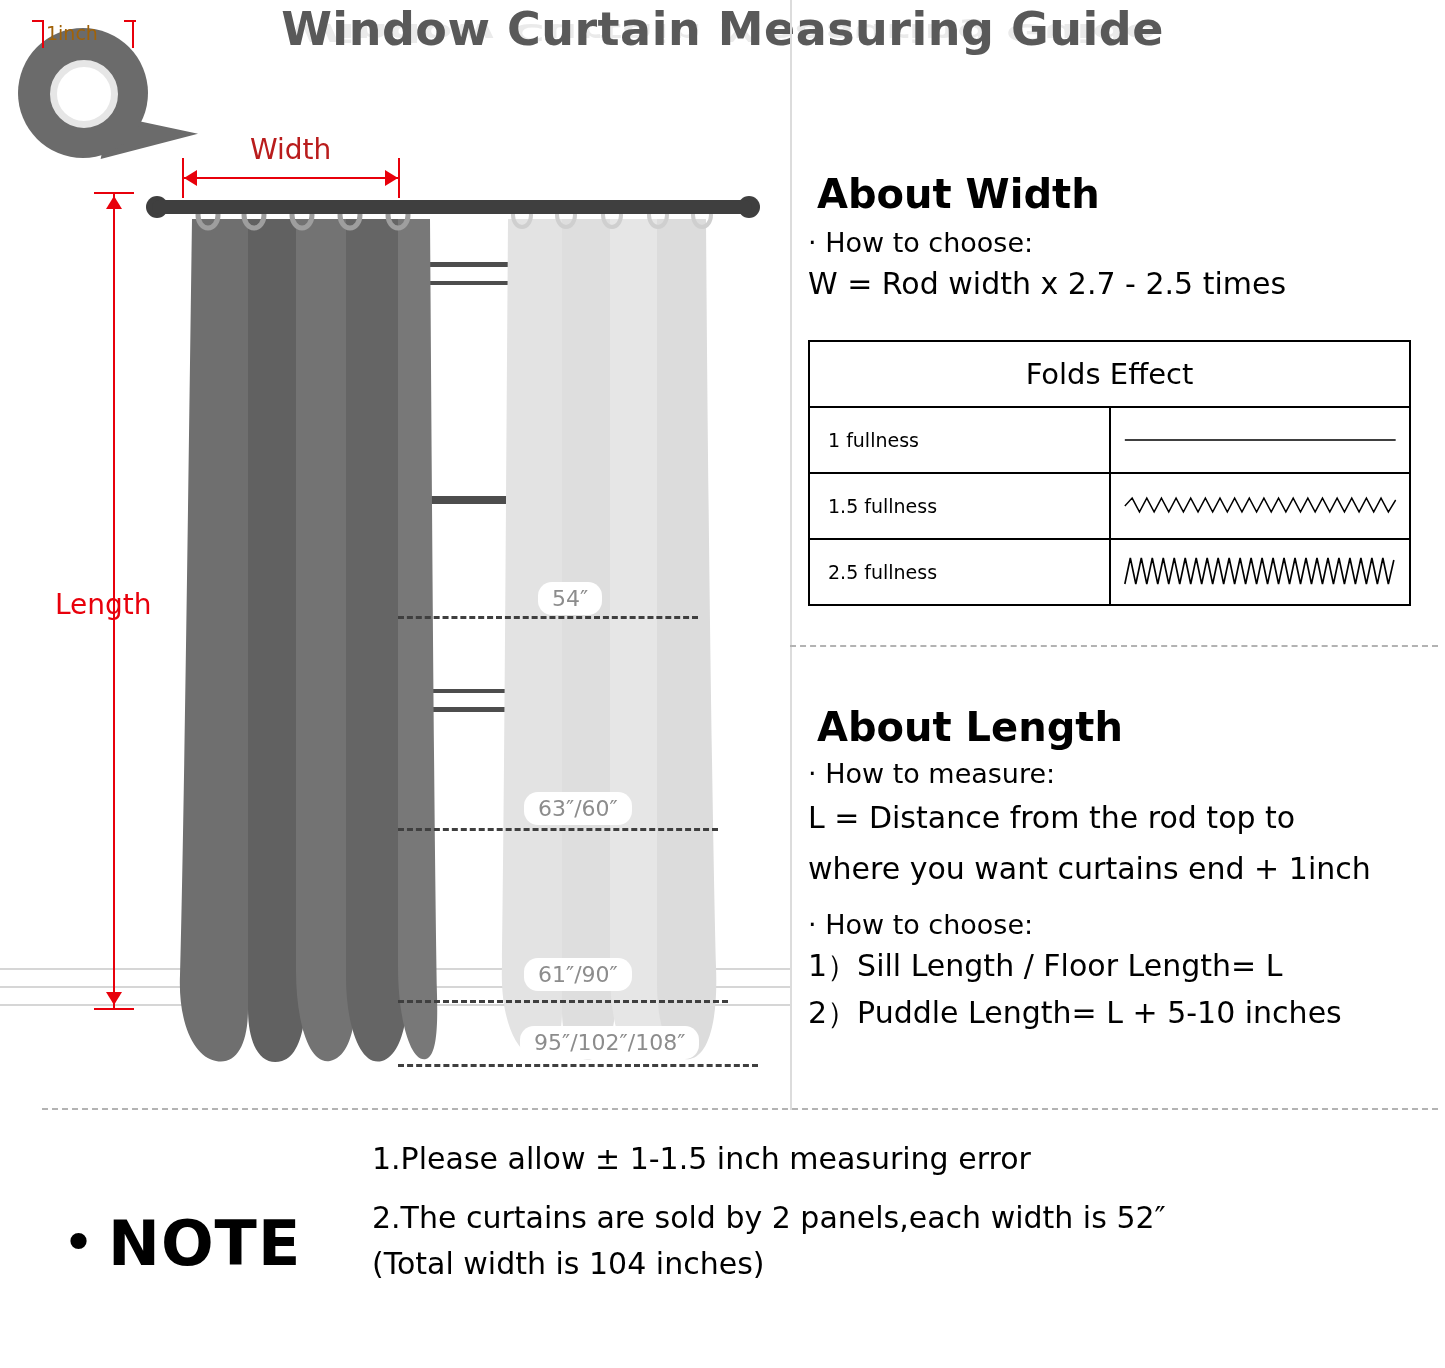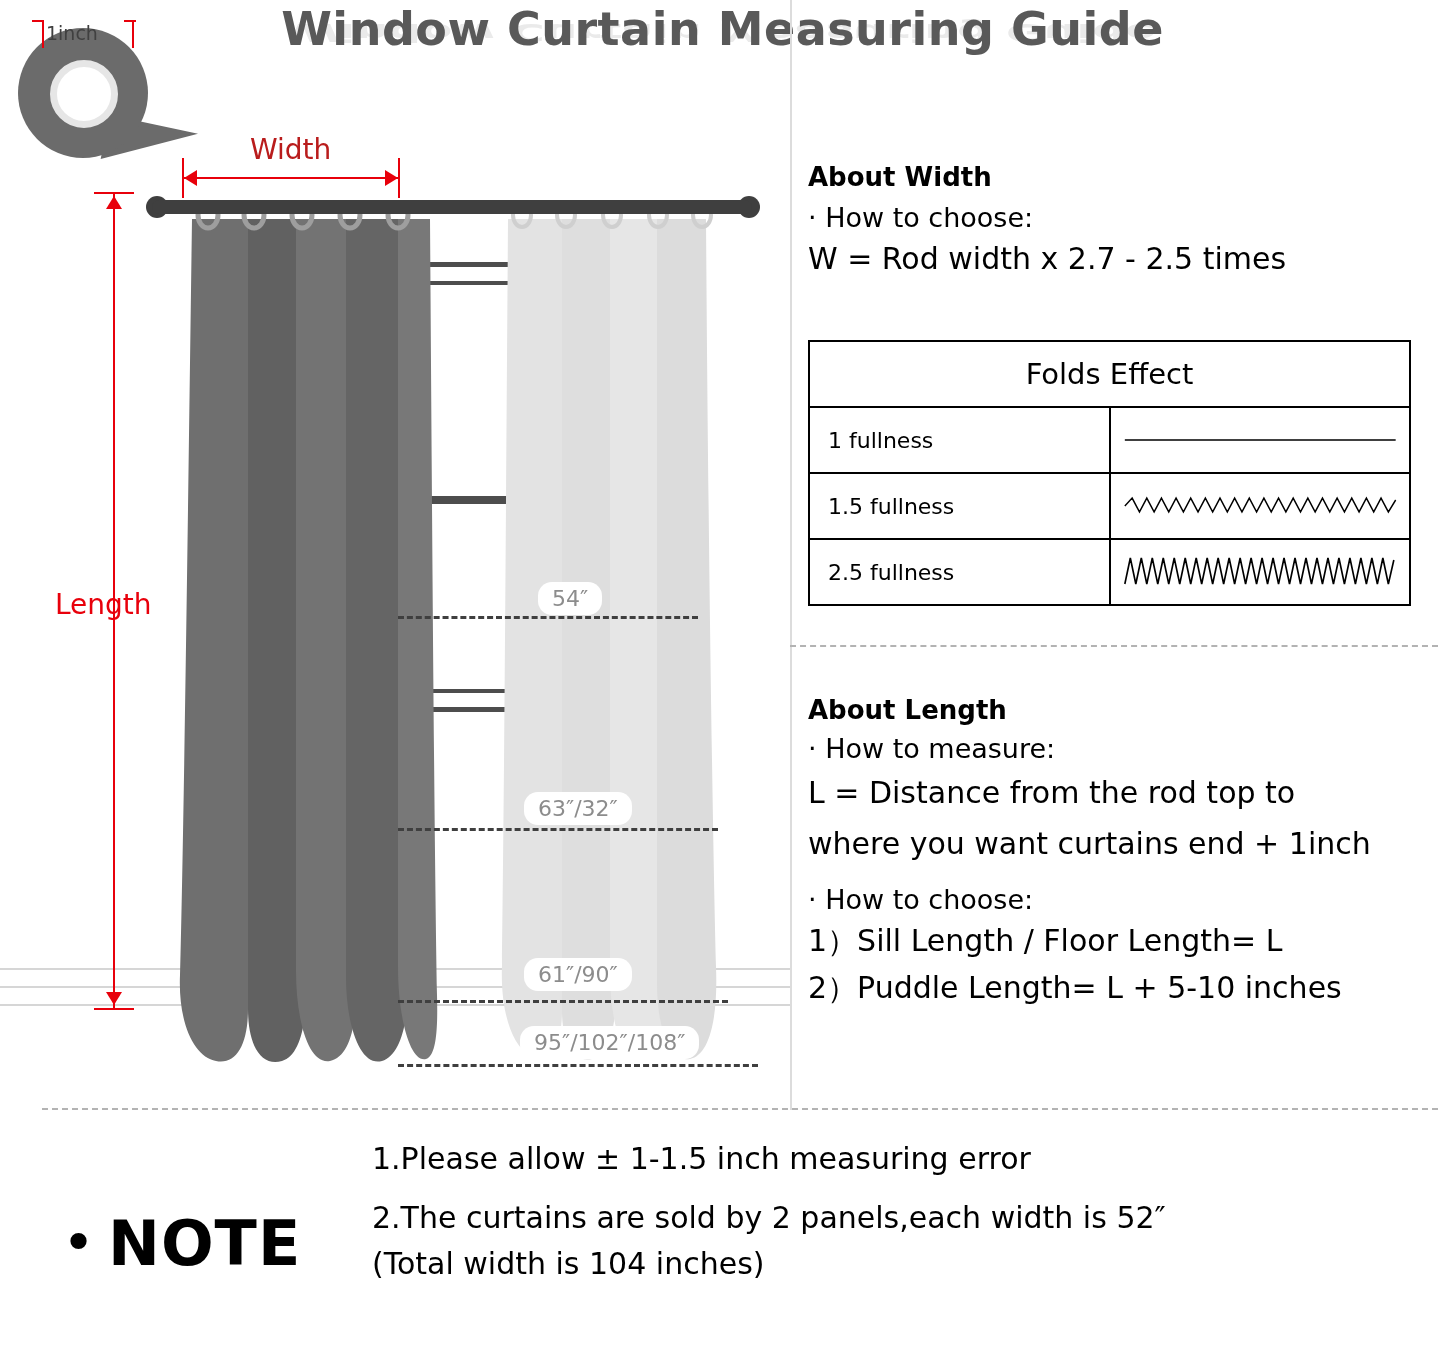--- a/index.html
+++ b/index.html
@@ -91,21 +91,21 @@
     border-left: 90px solid #6b6b6b;
     border-bottom: 45px solid transparent;
     transform: rotate(12deg);
     transform-origin: left top;
   }
   .inch-label {
     position: absolute;
     left: 36px;
     top: 12px;
     font-size: 19px;
-    color: #404040;
+    color: #a16207;
     font-weight: 400;
   }
   .inch-bracket-l, .inch-bracket-r {
     position: absolute;
     top: 10px;
     width: 2px;
     height: 28px;
     background: #e8000b;
   }
   .inch-bracket-l { left: 32px; }
@@ -300,23 +300,23 @@
   }
 
   
   .right-col {
     position: absolute;
     left: 808px;
     top: 0;
     width: 625px;
   }
   .section-heading {
-    font-size: 26px;
+    font-size: 40px;
     font-weight: bold;
-    margin: 0;
+    margin: 9px;
   }
   .sub-line {
     font-size: 27px;
     margin: 0;
   }
   .formula {
     font-size: 30px;
     margin: 0;
   }
 
@@ -329,21 +329,21 @@
     position: absolute;
     left: 0;
     top: 340px;
     width: 603px;
     border-collapse: collapse;
     table-layout: fixed;
   }
   .folds-table td {
     border: 2px solid #000000;
     height: 64px;
-    font-size: 22px;
+    font-size: 19px;
     padding: 0 18px;
     vertical-align: middle;
   }
   .folds-table td.header {
     text-align: center;
     font-size: 29px;
   }
   .folds-table td.fold-graphic {
     padding: 0 12px;
   }
@@ -453,21 +453,21 @@
     </div>
 
     <div class="rod-finial-l"></div>
     <div class="rod-finial-r"></div>
     <div class="rod"></div>
 
     <div class="dash-line" style="left:398px; top:616px; width:300px;"></div>
     <div class="len-badge" style="left:538px; top:582px;">54″</div>
 
     <div class="dash-line" style="left:398px; top:828px; width:320px;"></div>
-    <div class="len-badge" style="left:524px; top:792px;">63″/32″</div>
+    <div class="len-badge" style="left:524px; top:792px;">63″/60″</div>
 
     <div class="dash-line" style="left:398px; top:1000px; width:330px;"></div>
     <div class="len-badge" style="left:524px; top:958px;">61″/90″</div>
 
     <div class="dash-line" style="left:398px; top:1064px; width:360px;"></div>
     <div class="len-badge" style="left:520px; top:1026px;">95″/102″/108″</div>
 
     <div class="width-cap-l"></div>
     <div class="width-cap-r"></div>
     <div class="width-line"></div>

